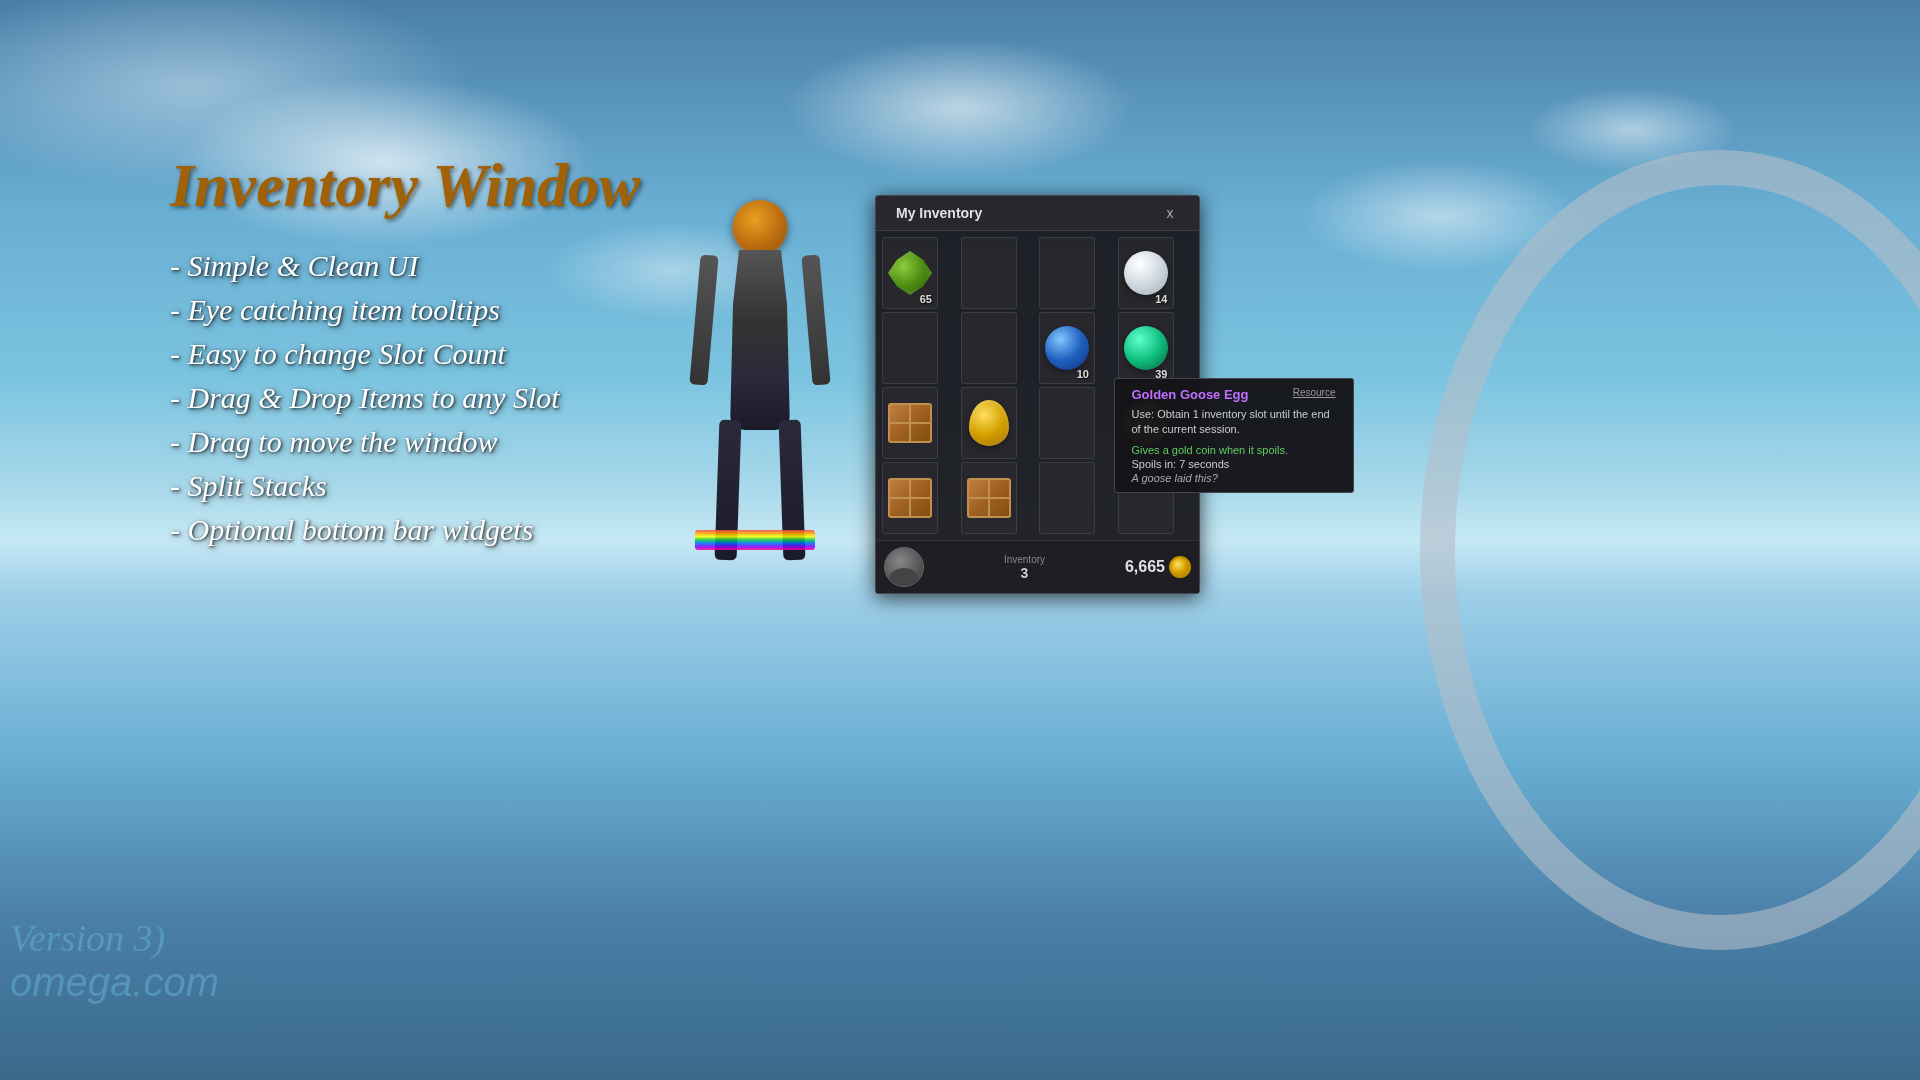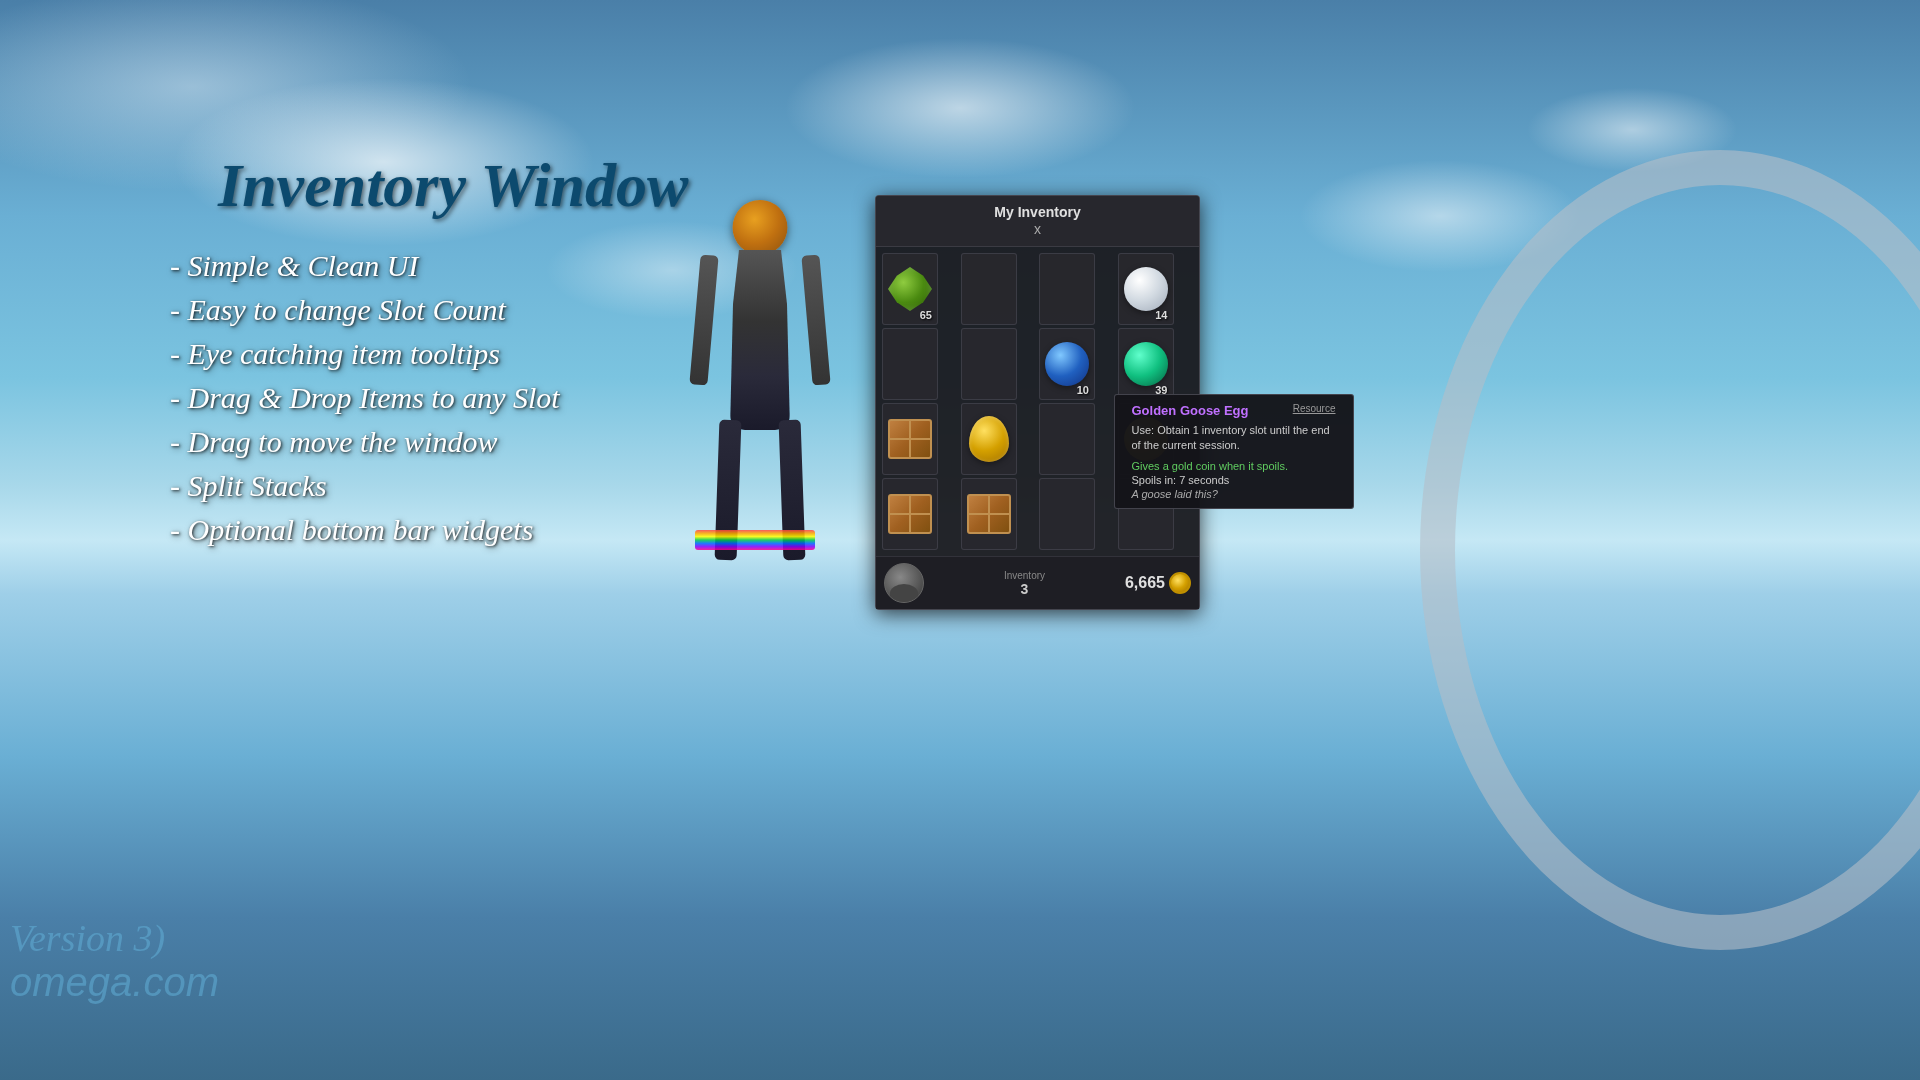--- a/index.html
+++ b/index.html
@@ -144,25 +144,24 @@
     .left-content {
       position: absolute;
       left: 170px;
       top: 150px;
     }
 
     .title-text {
       font-family: 'Comic Sans MS', 'Chalkduster', cursive;
       font-size: 62px;
       font-weight: bold;
-      color: #0c4a6e;
+      color: #a16207;
       text-shadow: 2px 2px 4px rgba(0,0,0,0.5);
       font-style: italic;
       margin-bottom: 28px;
-      margin-left: 48px;
     }
 
     .features-list {
       list-style: none;
     }
 
     .features-list li {
       font-family: 'Comic Sans MS', 'Chalkduster', cursive;
       font-size: 30px;
       color: #ffffff;
@@ -207,21 +206,20 @@
 
     .inv-titlebar {
       display: flex;
       justify-content: space-between;
       align-items: center;
       background: rgba(40,40,45,0.95);
       padding: 8px 20px;
       border-bottom: 1px solid rgba(80,80,90,0.5);
       border-radius: 4px 4px 0 0;
       cursor: grab;
-      flex-direction: column;
     }
 
     .inv-title {
       color: #e0e0e0;
       font-size: 14px;
       font-weight: bold;
     }
 
     .inv-close-btn {
       color: #aaa;
@@ -497,22 +495,22 @@
     <div class="char-leg-r"></div>
   </div>
 </div>
 
 <div class="char-platform"></div>
 
 <div class="left-content">
   <div class="title-text">Inventory Window</div>
   <ul class="features-list">
     <li>- Simple &amp; Clean UI</li>
+    <li>- Eye catching item tooltips</li>
     <li>- Easy to change Slot Count</li>
-    <li>- Eye catching item tooltips</li>
     <li>- Drag &amp; Drop Items to any Slot</li>
     <li>- Drag to move the window</li>
     <li>- Split Stacks</li>
     <li>- Optional bottom bar widgets</li>
   </ul>
 </div>
 
 <div class="version-text">Version 3)</div>
 <div class="website-text">omega.com</div>
 

